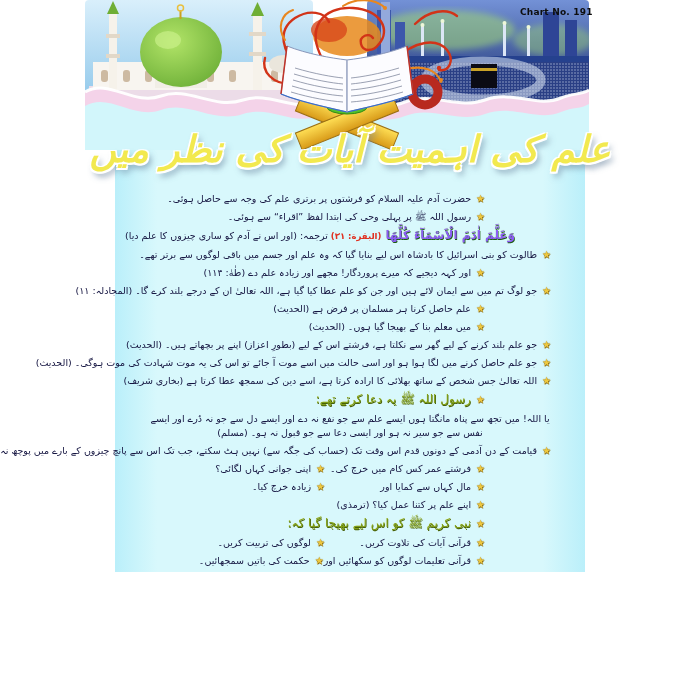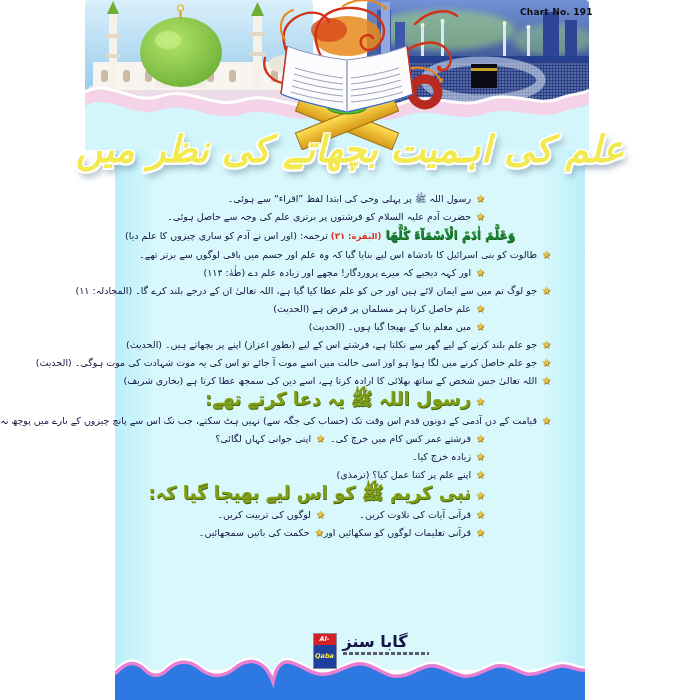--- a/index.html
+++ b/index.html
@@ -1,16 +1,16 @@
 <!DOCTYPE html>
 <html><head>
 <meta charset="utf-8">
 <style>
   html,body{margin:0;padding:0;background:#fff;}
-  .stage{position:relative;width:700px;height:700px;background:#ffffff;overflow:hidden;
+  .stage{position:relative;width:700px;height:572px;background:#ffffff;overflow:hidden;
          font-family:"DejaVu Sans",sans-serif;}
   
   .body-bg{position:absolute;left:115px;top:104px;width:470px;height:566px;
            background:linear-gradient(90deg,#baeffa 0,#d8f8fc 9%,#d8f8fc 91%,#baeffa 100%);z-index:0;}
   .header-art{position:absolute;left:85px;top:0;width:504px;height:150px;z-index:2;}
   .chart-no{position:absolute;left:520px;top:7px;width:75px;font-size:9px;font-weight:bold;
             color:#0d0d0d;z-index:3;letter-spacing:.2px;}
   .title-zone{position:absolute;left:115px;top:112px;width:470px;height:74px;display:flex;
               align-items:center;justify-content:center;z-index:2;}
   .title-text{direction:rtl;font-size:37px;font-weight:bold;font-style:italic;color:#f2e94f;
@@ -20,26 +20,26 @@
   
   .list{position:absolute;left:115px;top:192px;width:470px;z-index:2;direction:rtl;
         color:#141440;font-size:9.5px;line-height:14px;}
   .row{margin:0 0 4px 0;text-align:right;padding-right:100px;padding-left:10px;}
   .row .txt,.row .htxt{white-space:nowrap;}
   .row.wide{padding-right:34px;padding-left:4px;text-align:right;}
   .row.wrap .txt{white-space:normal;}
   .star{color:#eec83e;font-size:10px;margin-left:5px;
         text-shadow:0 0 1px #7a5c10,.5px .5px 0 #8a6a14;}
   .verse-row{padding-right:70px;margin-bottom:5px;}
-  .verse-row .arabic{font-size:12px;font-weight:bold;color:#15803d;
+  .verse-row .arabic{font-size:12px;font-weight:bold;color:#8b5cf6;
         text-shadow:.6px .6px 0 #1d5c10,0 0 1px #bde98a;}
   .verse-row .ref{font-size:8.5px;font-weight:bold;color:#e02f1f;margin-top:6px;}
   .verse-row .rest{font-size:9.5px;color:#141440;}
   .heading-row{margin:3px 0 5px 0;}
-  .heading-row .htxt{font-size:18px;font-weight:bold;color:#7f9e17;
+  .heading-row .htxt{font-size:12px;font-weight:normal;color:#7f9e17;
         text-shadow:.6px .6px 0 #46600a,0 0 1px #e8f0a0;}
   .plain-row{text-align:center;padding:0 34px;margin-bottom:4px;}
   .plain-row .ptxt{white-space:normal;}
   .pair-row{display:flex;direction:rtl;padding-right:100px;padding-left:0;}
   .pair-row .cell{white-space:nowrap;}
   .pair-row .cell.right{flex:0 0 160px;}
   
   .bottom-wave{position:absolute;left:115px;top:648px;width:470px;height:52px;z-index:1;}
   
   .footer{position:absolute;left:115px;top:633px;width:470px;display:flex;direction:ltr;
@@ -212,42 +212,44 @@
             <path d="M317,86 C297,92 279,95 266,96"></path>
           <path d="M318,92 C298,98 280,101 266,102"></path>
         </g>
       </g>
     </g>
   </svg>
 
   <div class="chart-no">Chart No. 191</div>
 
   <div class="title-zone">
-    <span class="title-text">علم کی اہمیت بچھاتے کی نظر میں</span>
+    <span class="title-text">علم کی اہمیت آیات کی نظر میں</span>
   </div>
 
   <div class="list" id="list">
+      <div class="row star-row"><span class="star">★</span><span class="txt">حضرت آدم علیہ السلام کو فرشتوں پر برتری علم کی وجہ سے حاصل ہوئی۔</span></div>
       <div class="row star-row"><span class="star">★</span><span class="txt">رسول اللہ ﷺ پر پہلی وحی کی ابتدا لفظ ”اقراء“ سے ہوئی۔</span></div>
-      <div class="row star-row"><span class="star">★</span><span class="txt">حضرت آدم علیہ السلام کو فرشتوں پر برتری علم کی وجہ سے حاصل ہوئی۔</span></div>
       <div class="row verse-row"><span class="arabic">وَعَلَّمَ اٰدَمَ الْاَسْمَآءَ كُلَّهَا </span><span class="ref">(البقرة: ۳۱) </span><span class="rest">ترجمہ: (اور اس نے آدم کو ساری چیزوں کا علم دیا)</span></div>
       <div class="row star-row wide"><span class="star">★</span><span class="txt">طالوت کو بنی اسرائیل کا بادشاہ اس لیے بنایا گیا کہ وہ علم اور جسم میں باقی لوگوں سے برتر تھے۔</span></div>
       <div class="row star-row"><span class="star">★</span><span class="txt">اور کہہ دیجیے کہ میرے پروردگار! مجھے اور زیادہ علم دے (طٰهٰ: ۱۱۴)</span></div>
       <div class="row star-row wide"><span class="star">★</span><span class="txt">جو لوگ تم میں سے ایمان لائے ہیں اور جن کو علم عطا کیا گیا ہے، اللہ تعالیٰ ان کے درجے بلند کرے گا۔ (المجادلہ: ۱۱)</span></div>
       <div class="row star-row"><span class="star">★</span><span class="txt">علم حاصل کرنا ہر مسلمان پر فرض ہے (الحدیث)</span></div>
       <div class="row star-row"><span class="star">★</span><span class="txt">میں معلم بنا کے بھیجا گیا ہوں۔ (الحدیث)</span></div>
       <div class="row star-row wide"><span class="star">★</span><span class="txt">جو علم بلند کرنے کے لیے گھر سے نکلتا ہے، فرشتے اس کے لیے (بطورِ اعزاز) اپنے پر بچھاتے ہیں۔ (الحدیث)</span></div>
       <div class="row star-row wide"><span class="star">★</span><span class="txt">جو علم حاصل کرنے میں لگا ہوا ہو اور اسی حالت میں اسے موت آ جائے تو اس کی یہ موت شہادت کی موت ہوگی۔ (الحدیث)</span></div>
       <div class="row star-row wide"><span class="star">★</span><span class="txt">اللہ تعالیٰ جس شخص کے ساتھ بھلائی کا ارادہ کرتا ہے، اسے دین کی سمجھ عطا کرتا ہے (بخاری شریف)</span></div>
       <div class="row heading-row"><span class="star">★</span><span class="htxt">رسول اللہ ﷺ یہ دعا کرتے تھے:</span></div>
+      <div class="row plain-row"><span class="ptxt">یا اللہ! میں تجھ سے پناہ مانگتا ہوں ایسے علم سے جو نفع نہ دے اور ایسے دل سے جو نہ ڈرے اور ایسے نفس سے جو سیر نہ ہو اور ایسی دعا سے جو قبول نہ ہو۔ (مسلم)</span></div>
       <div class="row star-row wide"><span class="star">★</span><span class="txt">قیامت کے دن آدمی کے دونوں قدم اس وقت تک (حساب کی جگہ سے) نہیں ہٹ سکتے، جب تک اس سے پانچ چیزوں کے بارے میں پوچھ نہ لیا جائے:</span></div>
       <div class="row pair-row">
         <span class="cell right"><span class="star">★</span><span class="txt">فرشتے عمر کس کام میں خرچ کی۔</span></span>
         <span class="cell left"><span class="star">★</span><span class="txt">اپنی جوانی کہاں لگائی؟</span></span>
       </div>
       <div class="row pair-row">
+        <span class="cell right"><span class="star">★</span><span class="txt">مال کہاں سے کمایا اور</span></span>
         <span class="cell left"><span class="star">★</span><span class="txt">زیادہ خرچ کیا۔</span></span>
       </div>
       <div class="row star-row"><span class="star">★</span><span class="txt">اپنے علم پر کتنا عمل کیا؟ (ترمذی)</span></div>
       <div class="row heading-row"><span class="star">★</span><span class="htxt">نبی کریم ﷺ کو اس لیے بھیجا گیا کہ:</span></div>
       <div class="row pair-row">
         <span class="cell right"><span class="star">★</span><span class="txt">قرآنی آیات کی تلاوت کریں۔</span></span>
         <span class="cell left"><span class="star">★</span><span class="txt">لوگوں کی تربیت کریں۔</span></span>
       </div>
       <div class="row pair-row">
         <span class="cell right"><span class="star">★</span><span class="txt">قرآنی تعلیمات لوگوں کو سکھائیں اور</span></span>

